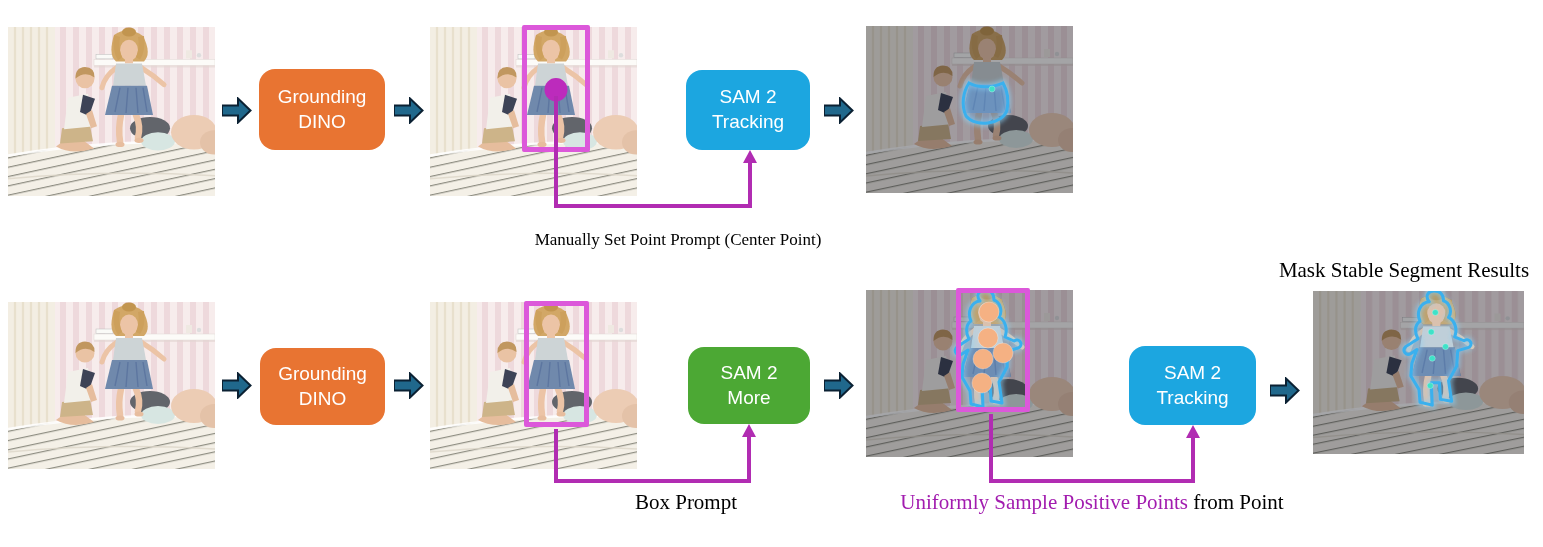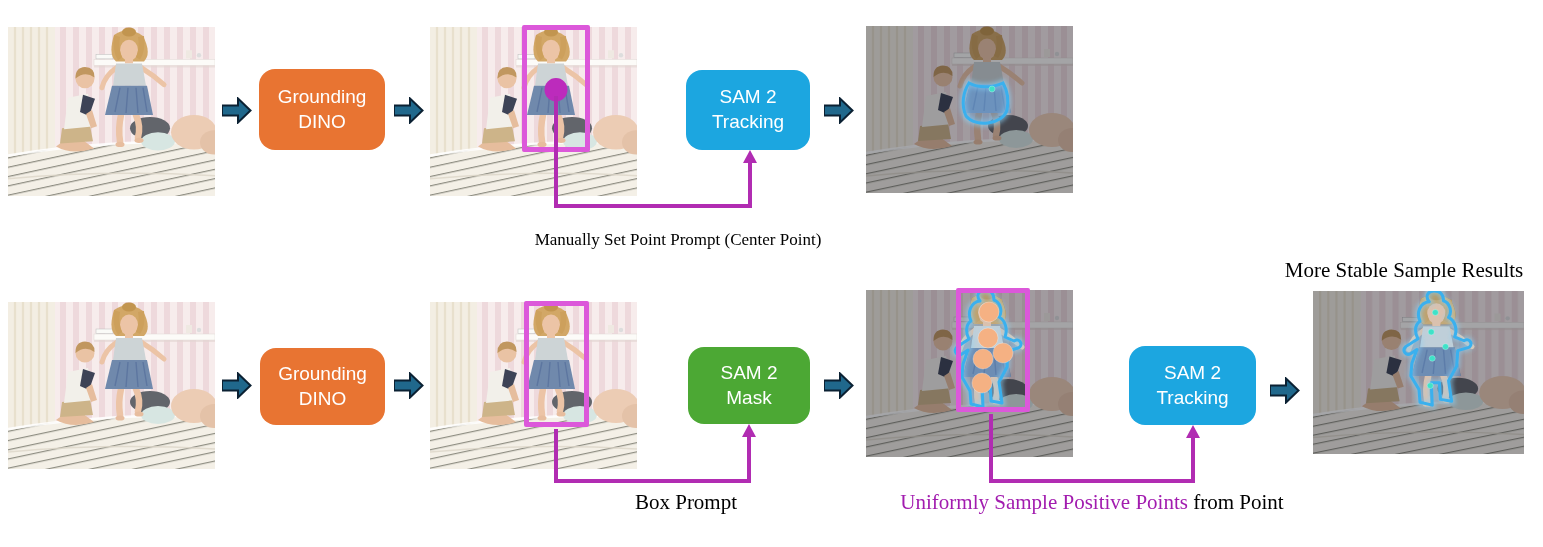--- a/index.html
+++ b/index.html
@@ -494,21 +494,21 @@
   <div class="pbox" style="left: 686px; top: 70px; width: 124px; height: 80px; background: rgb(28, 166, 224);">
     <span>SAM 2</span>
     <span>Tracking</span>
   </div>
   <div class="pbox" style="left: 260px; top: 348px; width: 125px; height: 77px; background: rgb(232, 116, 50);">
     <span>Grounding</span>
     <span>DINO</span>
   </div>
   <div class="pbox" style="left: 688px; top: 347px; width: 122px; height: 77px; background: rgb(76, 168, 52);">
     <span>SAM 2</span>
-    <span>Mask</span>
+    <span>More</span>
   </div>
   <div class="pbox" style="left: 1129px; top: 346px; width: 127px; height: 79px; background: rgb(28, 166, 224);">
     <span>SAM 2</span>
     <span>Tracking</span>
   </div>
 
   <svg class="flow-arrow" viewBox="0 0 30 27" style="left:222px;top:97px;">
       <polygon class="fa" points="0,8.5 16,8.5 16,1.5 28.5,13.5 16,25.5 16,18.5 0,18.5" fill="#20688C" stroke="#0B2133" stroke-width="2"></polygon>
     </svg>
   <svg class="flow-arrow" viewBox="0 0 30 27" style="left:394px;top:97px;">
@@ -535,15 +535,15 @@
     <polygon class="connhead" points="743,163 757,163 750,150" fill="#B12CB2"></polygon>
     <path class="conn" d="M556,429 L556,481 L749,481 L749,436" fill="none" stroke-width="4" stroke="#B12CB2"></path>
     <polygon class="connhead" points="742,437 756,437 749,424" fill="#B12CB2"></polygon>
     <path class="conn" d="M991,414 L991,481 L1193,481 L1193,437" fill="none" stroke-width="4" stroke="#B12CB2"></path>
     <polygon class="connhead" points="1186,438 1200,438 1193,425" fill="#B12CB2"></polygon>
   </svg>
 
   <div class="caption cap-sm" style="left:634px;top:230px;margin-left:44px;">Manually Set Point Prompt (Center Point)</div>
   <div class="caption cap-lg" style="left:658px;top:490px;margin-left:28px;">Box Prompt</div>
   <div class="caption cap-lg" style="left:1092px;top:490px;"><span id="cap-red" style="color: #a21caf;">Uniformly Sample Positive Points</span><span> from Point</span></div>
-  <div class="caption cap-lg" style="left:1404px;top:258px;">More Stable Sample Results</div>
+  <div class="caption cap-lg" style="left:1404px;top:258px;">Mask Stable Segment Results</div>
 
 </div>
 
 </body></html>

